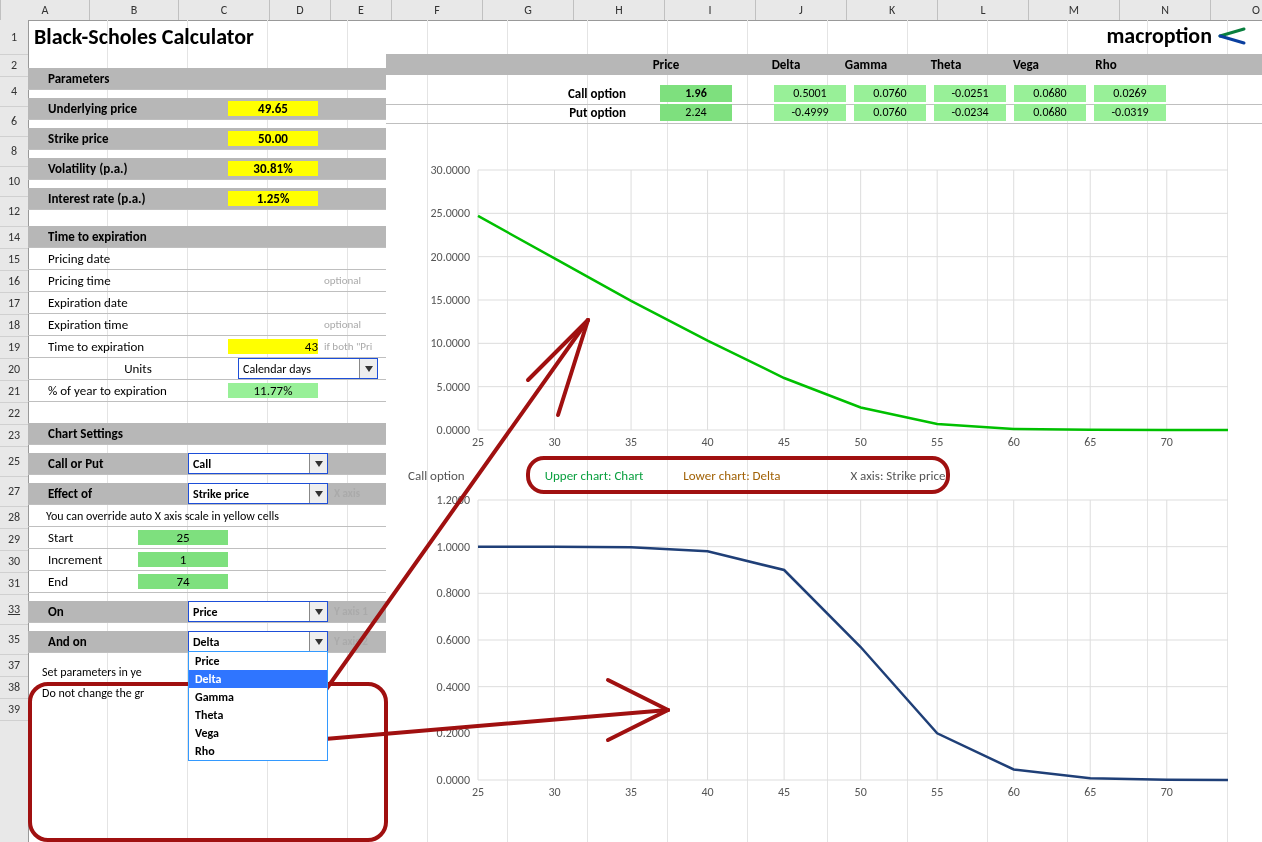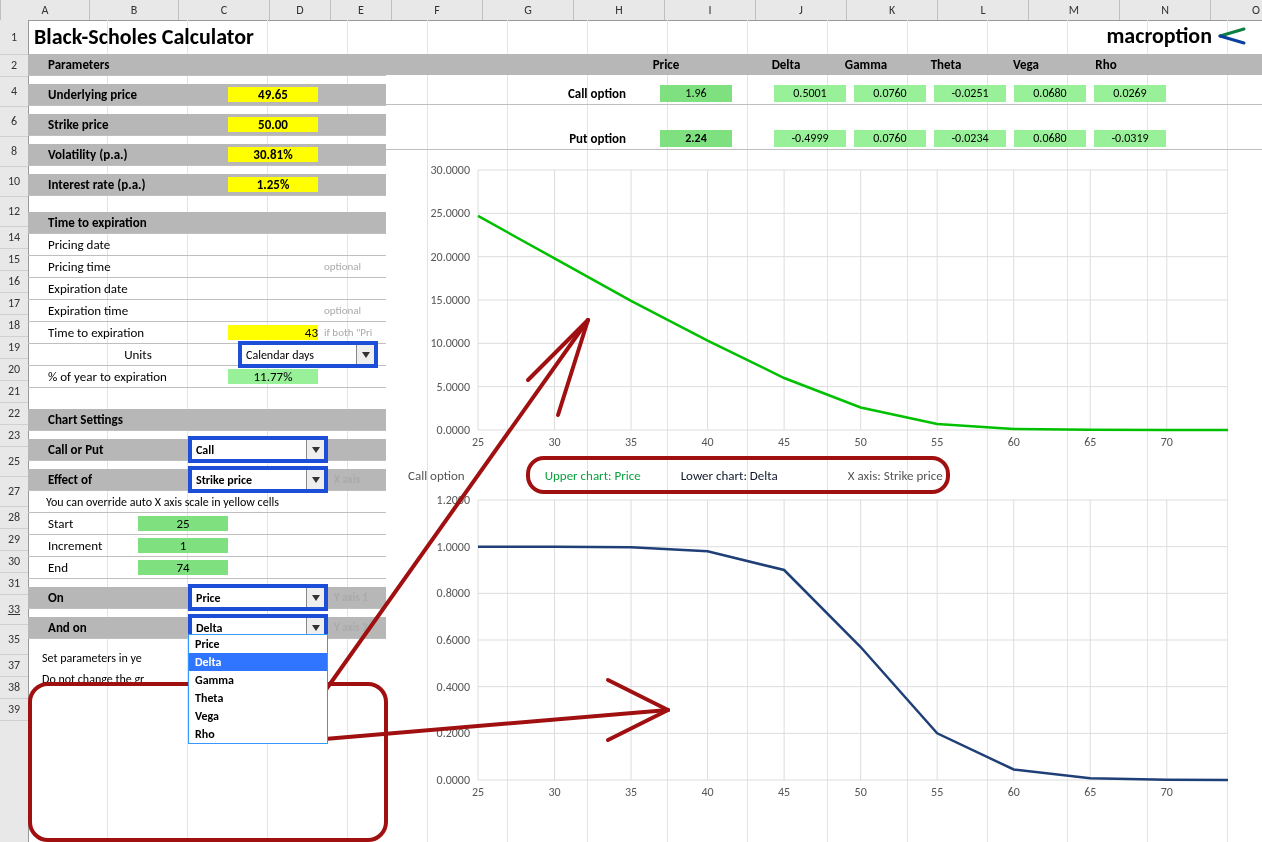--- a/index.html
+++ b/index.html
@@ -12,31 +12,31 @@
 .rowhdr{position:absolute;left:0;top:20px;width:28px;height:822px;background:#e8e8e8;border-right:1px solid #999}
 .rowhdr .rh{height:21px;line-height:21px;text-align:center;font-size:12px;color:#333;border-bottom:1px solid #d0d0d0}
 
 .grid{position:absolute;left:28px;top:20px;width:1234px;height:822px}
 
 .grid::before{content:"";position:absolute;inset:0;background:
  repeating-linear-gradient(to right,transparent 0,transparent 79px,#e4e4e4 79px,#e4e4e4 80px);
  pointer-events:none}
 
 .lpanel{position:absolute;left:0;top:0;width:358px}
-.title{height:34px;line-height:34px;font-size:22px;font-weight:bold;padding-left:6px}
+.title{height:48px;line-height:34px;font-size:22px;font-weight:bold;padding-left:6px}
 .row{height:21px;display:flex;align-items:center;border-bottom:1px solid #bfbfbf}
 .lpanel .lab{flex:0 0 180px;padding-left:20px}
 .lpanel .val{flex:0 0 90px;text-align:center}
 .lpanel .opt{flex:1;font-size:11px;color:#aaa;padding-left:6px;white-space:nowrap;overflow:hidden}
 .grayhdr{background:#b7b7b7;font-weight:bold}
 .yellow{background:#ffff00}
 .green{background:#7ee07e}
 .lgreen{background:#98f098}
 
-.dd{position:relative;height:19px;border:4px solid #1d4ed8;background:#fff;display:flex;align-items:center;padding:0 18px 0 4px;font-size:12px}
+.dd{position:relative;height:19px;border:1px solid #1d4ed8;background:#fff;display:flex;align-items:center;padding:0 18px 0 4px;font-size:12px}
 .dd .arrow{position:absolute;right:0;top:0;width:17px;height:100%;border-left:1px solid #888;background:#eee;display:flex;align-items:center;justify-content:center}
 .dd .arrow svg{width:8px;height:6px}
 
 .rpanel{position:absolute;left:358px;top:0;right:0}
 .brand{position:absolute;right:16px;top:2px;font-size:22px;font-weight:bold;color:#000;display:flex;align-items:center;gap:6px}
 .greekhdr{position:absolute;top:34px;left:0;right:0;height:21px;background:#b7b7b7;display:flex;align-items:center;font-weight:bold}
 .greekhdr span{width:80px;text-align:center}
 .gh-price{width:80px;text-align:center;margin-left:240px}
 .optrow{position:absolute;left:0;right:0;height:21px;display:flex;align-items:center;border-bottom:1px solid #bfbfbf}
 .optrow .olab{width:240px;text-align:right;padding-right:30px;font-weight:bold}
@@ -302,31 +302,31 @@
         <span class="gh-price">Price</span>
         <span style="width:40px"></span>
         <span>Delta</span>
         <span>Gamma</span>
         <span>Theta</span>
         <span>Vega</span>
         <span>Rho</span>
       </div>
       <div class="optrow" style="top:63px">
         <div class="olab">Call option</div>
-        <div class="pill green" style="font-weight:normal">1.96</div>
+        <div class="pill green" style="font-weight:bold">1.96</div>
         <div style="width:34px"></div>
         <div class="pill lgreen">0.5001</div>
         <div class="pill lgreen">0.0760</div>
         <div class="pill lgreen">-0.0251</div>
         <div class="pill lgreen">0.0680</div>
         <div class="pill lgreen">0.0269</div>
       </div>
-      <div class="optrow" style="top:108px">
+      <div class="optrow" style="top:82px">
         <div class="olab">Put option</div>
-        <div class="pill green" style="font-weight:bold">2.24</div>
+        <div class="pill green" style="font-weight:normal">2.24</div>
         <div style="width:34px"></div>
         <div class="pill lgreen">-0.4999</div>
         <div class="pill lgreen">0.0760</div>
         <div class="pill lgreen">-0.0234</div>
         <div class="pill lgreen">0.0680</div>
         <div class="pill lgreen">-0.0319</div>
       </div>
     </div>
 
     <div class="chartbox" style="top:140px;height:300px">
@@ -364,22 +364,22 @@
           <line x1="682.2448979591837" y1="10" x2="682.2448979591837" y2="270" stroke="#ddd"></line>
           <text x="682.2448979591837" y="286" text-anchor="middle" class="axis-text">65</text>
           <line x1="758.7755102040817" y1="10" x2="758.7755102040817" y2="270" stroke="#ddd"></line>
           <text x="758.7755102040817" y="286" text-anchor="middle" class="axis-text">70</text>
           <path d="M70 55.93333333333334 L146.53061224489795 98.4 L223.06122448979593 140.86666666666665 L299.59183673469386 180.73333333333332 L376.12244897959187 218 L452.6530612244898 247.46666666666667 L529.1836734693877 263.93333333333334 L605.7142857142858 268.96 L682.2448979591837 269.82666666666665 L758.7755102040817 269.95666666666665 L820 269.98266666666666" fill="none" stroke="#00c000" stroke-width="2.5"></path>
         </svg>
     </div>
     <div class="legend">
       <span class="lgitem" style="color:#555">Call option</span>
       <span style="width:40px"></span>
-      <span class="lgitem" style="color:#0a9f3f">Upper chart: Price</span>
-      <span class="lgitem" style="color:#0f172a">Lower chart: Delta</span>
+      <span class="lgitem" style="color:#0a9f3f">Upper chart: Chart</span>
+      <span class="lgitem" style="color:#a16207">Lower chart: Delta</span>
       <span style="width:30px"></span>
       <span class="lgitem" style="color:#555">X axis: Strike price</span>
     </div>
     <div class="chartbox" style="top:470px;height:320px">
       <svg id="chart1" width="840" height="320">
           <line x1="70" y1="290" x2="820" y2="290" stroke="#ddd"></line>
           <text x="62" y="294" text-anchor="end" class="axis-text">0.0000</text>
           <line x1="70" y1="243.33333333333331" x2="820" y2="243.33333333333331" stroke="#ddd"></line>
           <text x="62" y="247.33333333333331" text-anchor="end" class="axis-text">0.2000</text>
           <line x1="70" y1="196.66666666666666" x2="820" y2="196.66666666666666" stroke="#ddd"></line>

